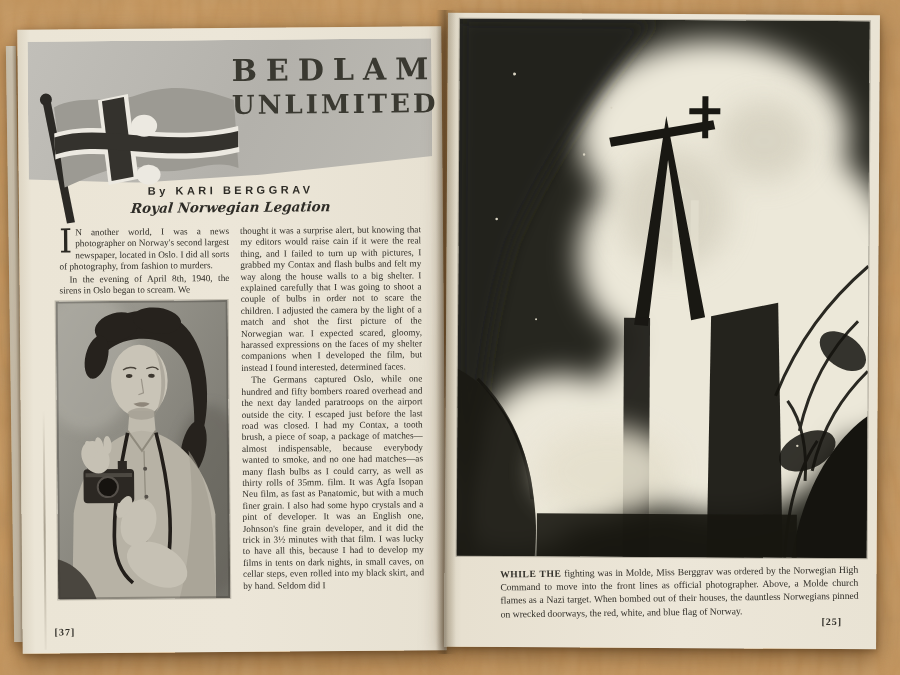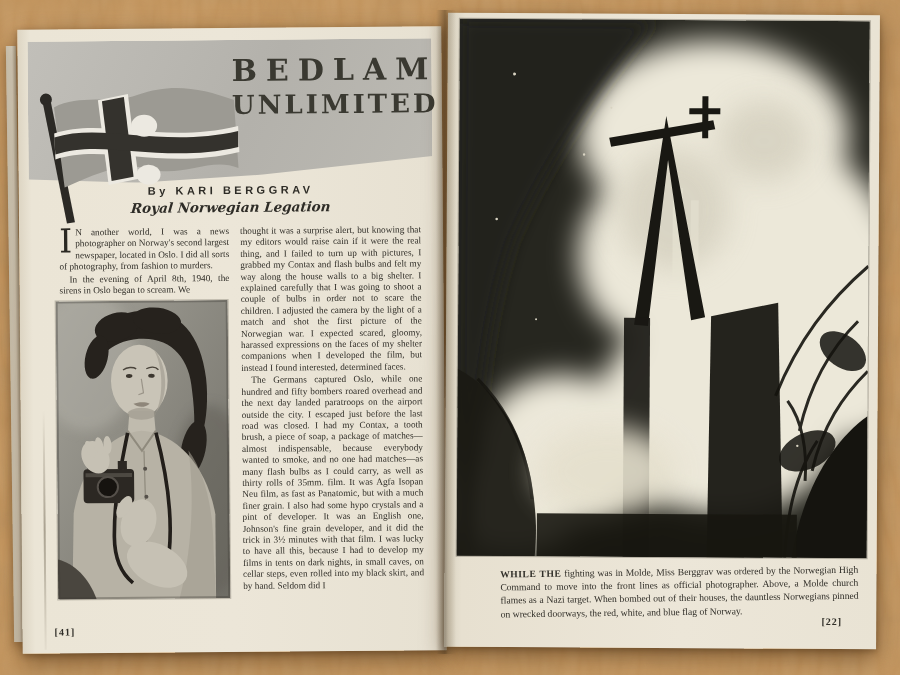--- a/index.html
+++ b/index.html
@@ -204,21 +204,21 @@
         </svg>
       </div>
     </div>
 
     <div class="col col2">
       <p>thought it was a surprise alert, but knowing that my editors would raise cain if it were the real thing, and I failed to turn up with pictures, I grabbed my Contax and flash bulbs and felt my way along the house walls to a big shelter. I explained carefully that I was going to shoot a couple of bulbs in order not to scare the children. I adjusted the camera by the light of a match and shot the first picture of the Norwegian war. I expected scared, gloomy, harassed expressions on the faces of my shelter companions when I developed the film, but instead I found interested, determined faces.</p>
       <p class="indent">The Germans captured Oslo, while one hundred and fifty bombers roared overhead and the next day landed paratroops on the airport outside the city. I escaped just before the last road was closed. I had my Contax, a tooth brush, a piece of soap, a package of matches—almost indispensable, because everybody wanted to smoke, and no one had matches—as many flash bulbs as I could carry, as well as thirty rolls of 35mm. film. It was Agfa Isopan Neu film, as fast as Panatomic, but with a much finer grain. I also had some hypo crystals and a pint of developer. It was an English one, Johnson's fine grain developer, and it did the trick in 3½ minutes with that film. I was lucky to have all this, because I had to develop my films in tents on dark nights, in small caves, on cellar steps, even rolled into my black skirt, and by hand. Seldom did I</p>
     </div>
   </div>
 
-  <div class="pageno pageno-left">[41]</div>
+  <div class="pageno pageno-left">[37]</div>
   <div class="page-crease"></div>
 </div>
 
 <div class="page page-right">
 
   <div class="church-wrap">
     <svg width="410" height="537" viewBox="0 0 410 537" preserveAspectRatio="none">
       <defs>
         <filter id="b14" x="-40%" y="-40%" width="180%" height="180%">
             <feGaussianBlur stdDeviation="14"></feGaussianBlur>
@@ -281,16 +281,16 @@
         <circle cx="340" cy="425" r="1.2"></circle>
           <circle cx="152" cy="88" r="1"></circle>
       </g>
     </svg>
   </div>
 
   <div class="caption">
     <span class="caption-lead">WHILE THE</span><span> fighting was in Molde, Miss Berggrav was ordered by the Norwegian High Command to move into the front lines as official photographer.  Above, a Molde church flames as a Nazi target.  When bombed out of their houses, the dauntless Norwegians pinned on wrecked doorways, the red, white, and blue flag of Norway.</span>
   </div>
 
-  <div class="pageno pageno-right">[22]</div>
+  <div class="pageno pageno-right">[25]</div>
 </div>
 
 <div class="spine-shadow"></div>
 
 </body></html>

